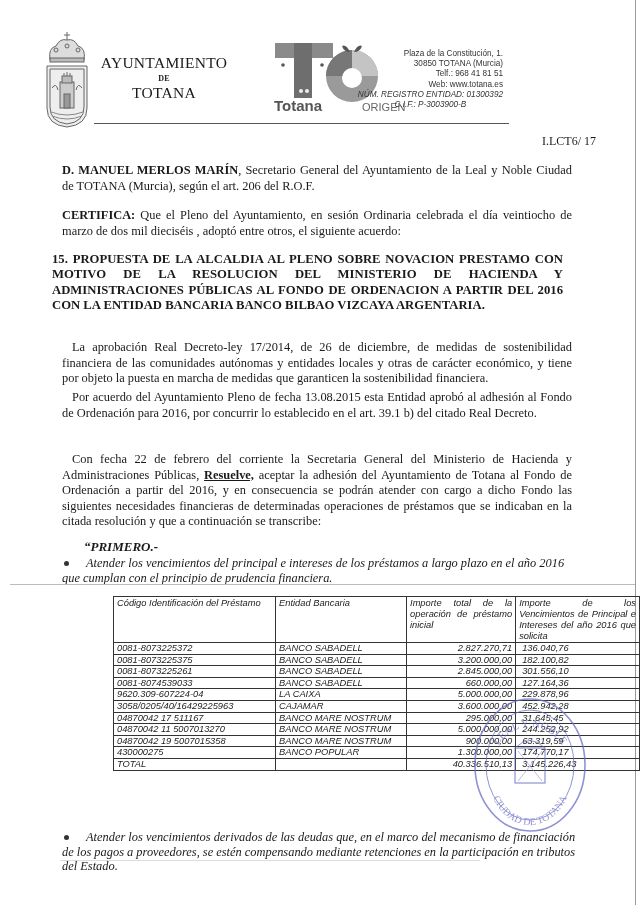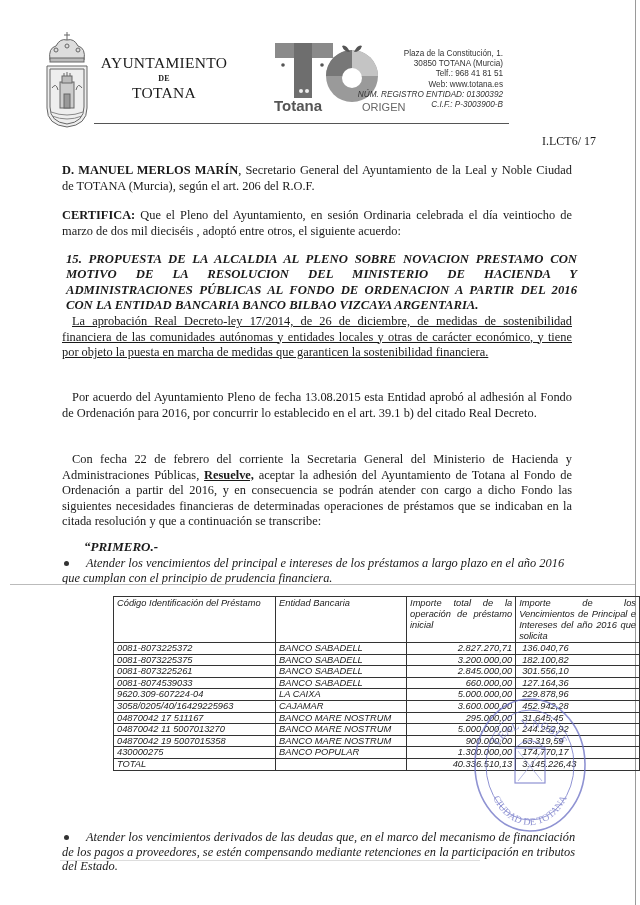--- a/index.html
+++ b/index.html
@@ -14,28 +14,28 @@
   .ayto { position: absolute; left: 94px; top: 54px; width: 140px; text-align: center; font-size: 15px; letter-spacing: 0.3px; }
   .ayto .l1 { font-size: 15.5px; }
   .ayto .l2 { font-size: 8px; font-weight: bold; margin-top: 2px; }
   .ayto .l3 { font-size: 15.5px; margin-top: 1px; }
   .header-rule { position: absolute; left: 94px; top: 123px; width: 415px; height: 1px; background: #555; }
   .origin-logo { position: absolute; left: 270px; top: 38px; width: 110px; height: 80px; }
   .origin-text { position: absolute; left: 274px; top: 97px; font-family: "Liberation Sans", sans-serif; font-size: 13px; color: #555; }
   .origin-text b { font-weight: bold; font-size: 15px; color: #555; }
   .origin-text span.o { font-size: 11px; color: #666; padding-left: 40px; }
   .address { position: absolute; right: 137px; top: 49px; text-align: right; font-family: "Liberation Sans", sans-serif; font-size: 8.2px; line-height: 10.2px; color: #333; white-space: nowrap; }
-  .address .it { font-style: italic; }
+  .address .it { font-style: italic; text-align: center; }
   .ref { position: absolute; left: 542px; top: 134px; font-size: 12px; }
 
   
   .para { position: absolute; left: 62px; width: 510px; font-size: 12.4px; line-height: 15.5px; text-align: justify; }
   .para b { font-weight: bold; }
   .indent { text-indent: 10px; }
-  .title15 { position: absolute; left: 66px; top: 252px; width: 511px; font-size: 12.7px; font-weight: bold; line-height: 15.3px; text-align: justify; text-align-last: left; font-style: italic; }
+  .title15 { position: absolute; left: 52px; top: 252px; width: 511px; font-size: 12.7px; font-weight: bold; line-height: 15.3px; text-align: justify; text-align-last: left; }
   .u { text-decoration: underline; font-weight: bold; }
 
   .primero { position: absolute; left: 84px; top: 539px; font-size: 13px; font-weight: bold; font-style: italic; }
   .bullet-para { position: absolute; left: 62px; width: 520px; font-size: 12.4px; font-style: italic; line-height: 14.6px; }
   .bullet-dot { display: inline-block; width: 5px; height: 5px; border-radius: 50%; background: #333; margin: 0 17px 2px 2px; vertical-align: middle; }
 
   .page-rule { position: absolute; left: 10px; top: 584px; width: 625px; height: 1px; background: #bbb; }
   .page-rule2 { position: absolute; left: 60px; top: 860px; width: 420px; height: 1px; background: #ddd; }
 
   
@@ -107,21 +107,21 @@
 </div>
 
 <div class="ref">I.LCT6/ 17</div>
 
 <div class="para" style="top:163px;"><b>D. MANUEL MERLOS MARÍN</b><span>, Secretario General del Ayuntamiento de la Leal y Noble Ciudad de TOTANA (Murcia), según el art. 206 del R.O.F.</span></div>
 
 <div class="para" style="top:208px;"><b>CERTIFICA:</b><span> Que el Pleno del Ayuntamiento, en sesión Ordinaria celebrada el día veintiocho de marzo de dos mil dieciséis , adoptó entre otros, el siguiente acuerdo:</span></div>
 
 <div class="title15">15. PROPUESTA DE LA ALCALDIA AL PLENO  SOBRE NOVACION PRESTAMO CON MOTIVO DE LA RESOLUCION DEL MINISTERIO DE HACIENDA Y ADMINISTRACIONES PÚBLICAS AL FONDO DE ORDENACION A PARTIR DEL 2016 CON LA ENTIDAD BANCARIA BANCO BILBAO VIZCAYA ARGENTARIA.</div>
 
-<div class="para indent" style="top:314px;text-decoration:underline;">La aprobación Real Decreto-ley 17/2014, de 26 de diciembre, de medidas de sostenibilidad financiera de las comunidades autónomas y entidades locales y otras de carácter económico, y tiene por objeto la puesta en marcha de medidas que garanticen la sostenibilidad financiera.</div>
+<div class="para indent" style="top:340px;">La aprobación Real Decreto-ley 17/2014, de 26 de diciembre, de medidas de sostenibilidad financiera de las comunidades autónomas y entidades locales y otras de carácter económico, y tiene por objeto la puesta en marcha de medidas que garanticen la sostenibilidad financiera.</div>
 
 <div class="para indent" style="top:390px;">Por acuerdo del Ayuntamiento Pleno de fecha 13.08.2015 esta Entidad aprobó al adhesión al Fondo de Ordenación para 2016, por concurrir lo establecido en el art. 39.1 b) del citado Real Decreto.</div>
 
 <div class="para indent" style="top:452px;"><span>Con fecha 22 de febrero del corriente la Secretaria General del Ministerio de Hacienda y Administraciones Públicas, </span><span class="u">Resuelve,</span><span> aceptar la adhesión del Ayuntamiento de Totana al Fondo de Ordenación a partir del 2016, y en consecuencia se podrán atender con cargo a dicho Fondo las siguientes necesidades financieras de determinadas operaciones de préstamos que se indicaban en la citada resolución y que a continuación se transcribe:</span></div>
 
 <div class="primero">“PRIMERO.-</div>
 
 <div class="bullet-para" style="top:556px;"><span class="bullet-dot"></span><span>Atender los vencimientos del principal e intereses de los préstamos a largo plazo en el año 2016 que cumplan con el principio de prudencia financiera.</span></div>
 
 <div class="page-rule"></div>

